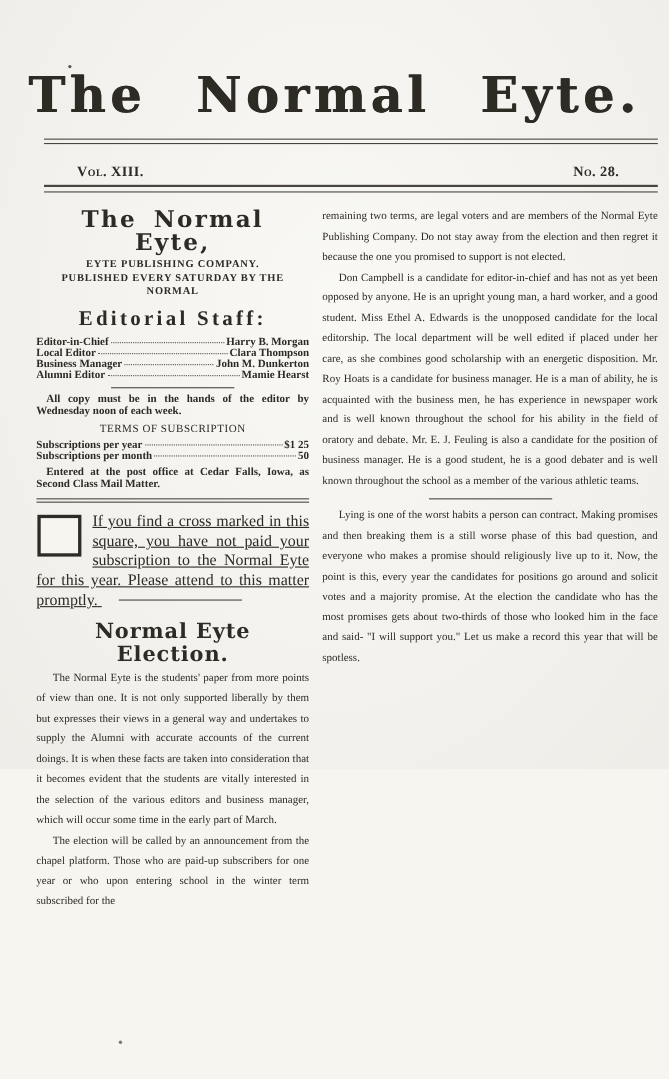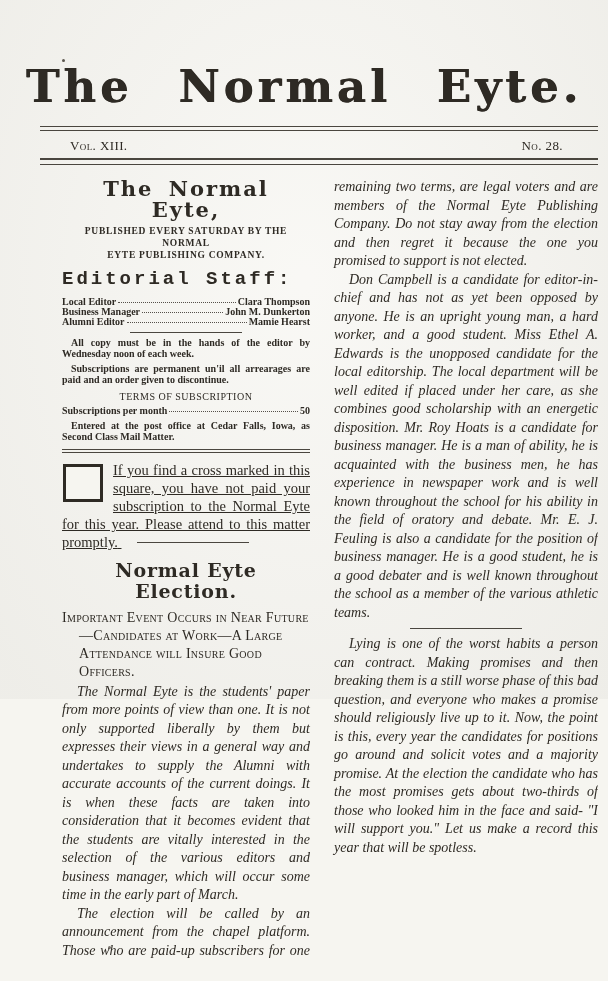--- a/index.html
+++ b/index.html
@@ -25,46 +25,46 @@
   .masthead{padding-top:64px;text-align:center;}
   .masthead-title{
     font-family:"DejaVu Serif", serif;
     font-size:45px;font-weight:bold;line-height:1;
     letter-spacing:4px;word-spacing:26px;
     text-shadow:0.6px 0 currentColor;
   }
   .rule-top{margin:17px 10px 0 40px;height:3px;border-top:1px solid var(--rule);border-bottom:1px solid var(--rule);}
   .dateline{
     display:flex;justify-content:space-between;align-items:baseline;
-    margin:2px 45px 0 70px;padding:5px 0 4px 0;
-    font-size:13px;font-weight:normal;letter-spacing:0.4px;
+    margin:12px 45px 0 70px;padding:5px 0 4px 0;
+    font-size:13px;font-weight:bold;letter-spacing:0.4px;
   }
   .dateline .vol, .dateline .issue{font-variant:small-caps;}
   .rule-bottom{margin:0 10px 0 40px;height:4px;border-top:2px solid var(--rule);border-bottom:1px solid var(--rule);}
 
   
   .columns{
-    display:grid;grid-template-columns:248px 1fr;gap:24px;
-    margin:13px 10px 0 62px;height:780px;overflow:hidden;
+    display:grid;grid-template-columns:248px 1fr;gap:12px;
+    margin:13px 10px 0 33px;height:780px;overflow:hidden;
   }
   .col{min-width:0;}
 
   
   .paper-name{
     font-family:"DejaVu Serif", serif;
     font-size:21px;font-weight:bold;text-align:center;
     letter-spacing:2px;word-spacing:6px;line-height:1;
   }
   .published{
     margin-top:5px;text-align:center;
     font-size:9.5px;font-weight:bold;letter-spacing:0.7px;line-height:12px;
   }
   .staff-heading{
-    font-family:Liberation Mono, monospace;
-    font-size:19px;font-weight:bold;
+    font-family:Liberation Serif, serif;
+    font-size:19px;font-weight:bold;text-align:center;
     letter-spacing:3px;margin-top:9px;line-height:1;
   }
   .staff-list{margin-top:8px;}
   .row-leader{display:flex;align-items:baseline;font-size:10px;font-weight:bold;line-height:10px;}
   .row-leader .leader{flex:1;border-bottom:1px dotted #55504a;margin:0 2px;transform:translateY(-2px);}
   .center-rule{width:112px;margin:5px auto 4px auto;border-top:1px solid var(--rule);}
   .notice{font-size:10px;font-weight:bold;line-height:10.5px;text-align:justify;margin-top:5px;text-indent:9px;}
   .terms-heading{font-size:10px;font-weight:normal;text-align:center;margin-top:6px;letter-spacing:0.5px;line-height:11px;}
   .terms-list{margin-top:4px;}
   .full-rule{margin-top:7px;height:2px;border-top:1px solid var(--rule);border-bottom:1px solid var(--rule);}
@@ -79,21 +79,21 @@
     font-family:"DejaVu Serif", serif;
     font-size:19px;font-weight:bold;text-align:center;
     letter-spacing:0.8px;margin-top:9px;position:relative;line-height:1.1;
   }
   .subhead{
     margin-top:7px;font-variant:small-caps;font-weight:normal;
     font-size:14px;line-height:18px;letter-spacing:0.3px;
     padding-left:17px;text-indent:-17px;text-align:left;
   }
 
-  .body-par{font-size:14px;line-height:18.5px;text-align:justify;text-indent:15px;margin:0;font-style:italic;}
+  .body-par{font-size:10px;line-height:18.5px;text-align:justify;text-indent:15px;margin:0;}
   .body-par.continuation{text-indent:0;}
   .divider-rule{width:112px;margin:6px auto 6px auto;border-top:1px solid var(--rule);}
   .first-body{margin-top:2px;}
 </style>
 </head>
 <body>
 
 <div class="page">
   <div class="speck speck-1"></div>
   <div class="speck speck-2"></div>
@@ -106,51 +106,60 @@
     <span class="vol">Vol. XIII.</span>
     <span class="issue">No. 28.</span>
   </div>
   <div class="rule-bottom"></div>
 
   <div class="columns">
 
     <div class="col">
       <div class="paper-name">The Normal Eyte,</div>
       <div class="published">
+        <div>EYTE PUBLISHING COMPANY.</div>
         <div>PUBLISHED EVERY SATURDAY BY THE NORMAL</div>
-        <div>EYTE PUBLISHING COMPANY.</div>
       </div>
 
       <div class="staff-heading">Editorial Staff:</div>
 
       <div class="staff-list">
+        <div class="row-leader">
+          <span>Editor-in-Chief</span>
+          <span class="leader"></span>
+          <span>Harry B. Morgan</span>
+        </div>
         <div class="row-leader">
           <span>Local Editor</span>
           <span class="leader"></span>
           <span>Clara Thompson</span>
         </div>
         <div class="row-leader">
           <span>Business Manager</span>
           <span class="leader"></span>
           <span>John M. Dunkerton</span>
         </div>
         <div class="row-leader">
           <span>Alumni Editor</span>
           <span class="leader"></span>
           <span>Mamie Hearst</span>
         </div>
       </div>
 
       <div class="center-rule"></div>
 
       <div class="notice">All copy must be in the hands of the editor by Wednesday noon of each week.</div>
-      <div class="notice">Subscriptions are permanent un'il all arrearages are paid and an order given to discontinue.</div>
 
       <div class="terms-heading">TERMS OF SUBSCRIPTION</div>
       <div class="terms-list">
+        <div class="row-leader">
+          <span>Subscriptions per year</span>
+          <span class="leader"></span>
+          <span>$1 25</span>
+        </div>
         <div class="row-leader">
           <span>Subscriptions per month</span>
           <span class="leader"></span>
           <span>50</span>
         </div>
       </div>
 
       <div class="notice">Entered at the post office at Cedar Falls, Iowa, as Second Class Mail Matter.</div>
 
       <div class="full-rule"></div>
@@ -159,21 +168,20 @@
         <span class="cross-box"></span>
         <span>If you find a cross marked in this square, you have not paid your subscription to the Normal Eyte for this year. Please attend to this matter promptly.</span>
         <span class="inline-rule"></span>
       </div>
 
       <div class="article-heading">
         
         <span>Normal Eyte Election.</span>
       </div>
 
-      <div class="subhead">Important Event Occurs in Near Future—Candidates at Work—A Large Attendance will Insure Good Officers.</div>
 
       <p class="body-par first-body">The Normal Eyte is the students' paper from more points of view than one. It is not only supported liberally by them but expresses their views in a general way and undertakes to supply the Alumni with accurate accounts of the current doings. It is when these facts are taken into consideration that it becomes evident that the students are vitally interested in the selection of the various editors and business manager, which will occur some time in the early part of March.</p>
       <p class="body-par">The election will be called by an announcement from the chapel platform. Those who are paid-up subscribers for one year or who upon entering school in the winter term subscribed for the</p>
     </div>
 
     <div class="col">
       <p class="body-par continuation">remaining two terms, are legal voters and are members of the Normal Eyte Publishing Company. Do not stay away from the election and then regret it because the one you promised to support is not elected.</p>
       <p class="body-par">Don Campbell is a candidate for editor-in-chief and has not as yet been opposed by anyone. He is an upright young man, a hard worker, and a good student. Miss Ethel A. Edwards is the unopposed candidate for the local editorship. The local department will be well edited if placed under her care, as she combines good scholarship with an energetic disposition. Mr. Roy Hoats is a candidate for business manager. He is a man of ability, he is acquainted with the business men, he has experience in newspaper work and is well known throughout the school for his ability in the field of oratory and debate. Mr. E. J. Feuling is also a candidate for the position of business manager. He is a good student, he is a good debater and is well known throughout the school as a member of the various athletic teams.</p>
       <div class="divider-rule"></div>
       <p class="body-par">Lying is one of the worst habits a person can contract. Making promises and then breaking them is a still worse phase of this bad question, and everyone who makes a promise should religiously live up to it. Now, the point is this, every year the candidates for positions go around and solicit votes and a majority promise. At the election the candidate who has the most promises gets about two-thirds of those who looked him in the face and said- "I will support you." Let us make a record this year that will be spotless.</p>

